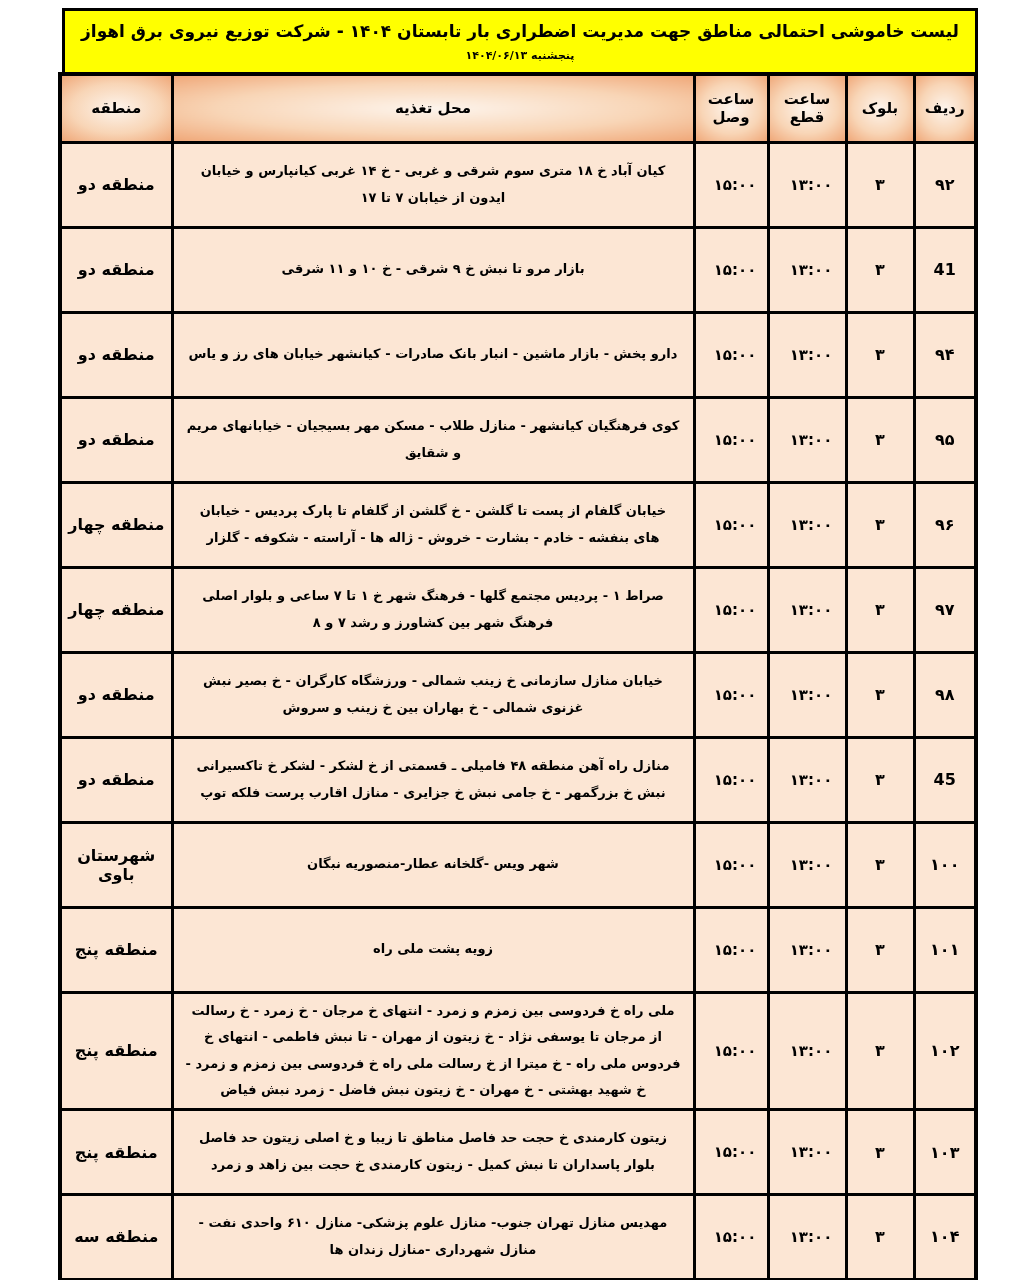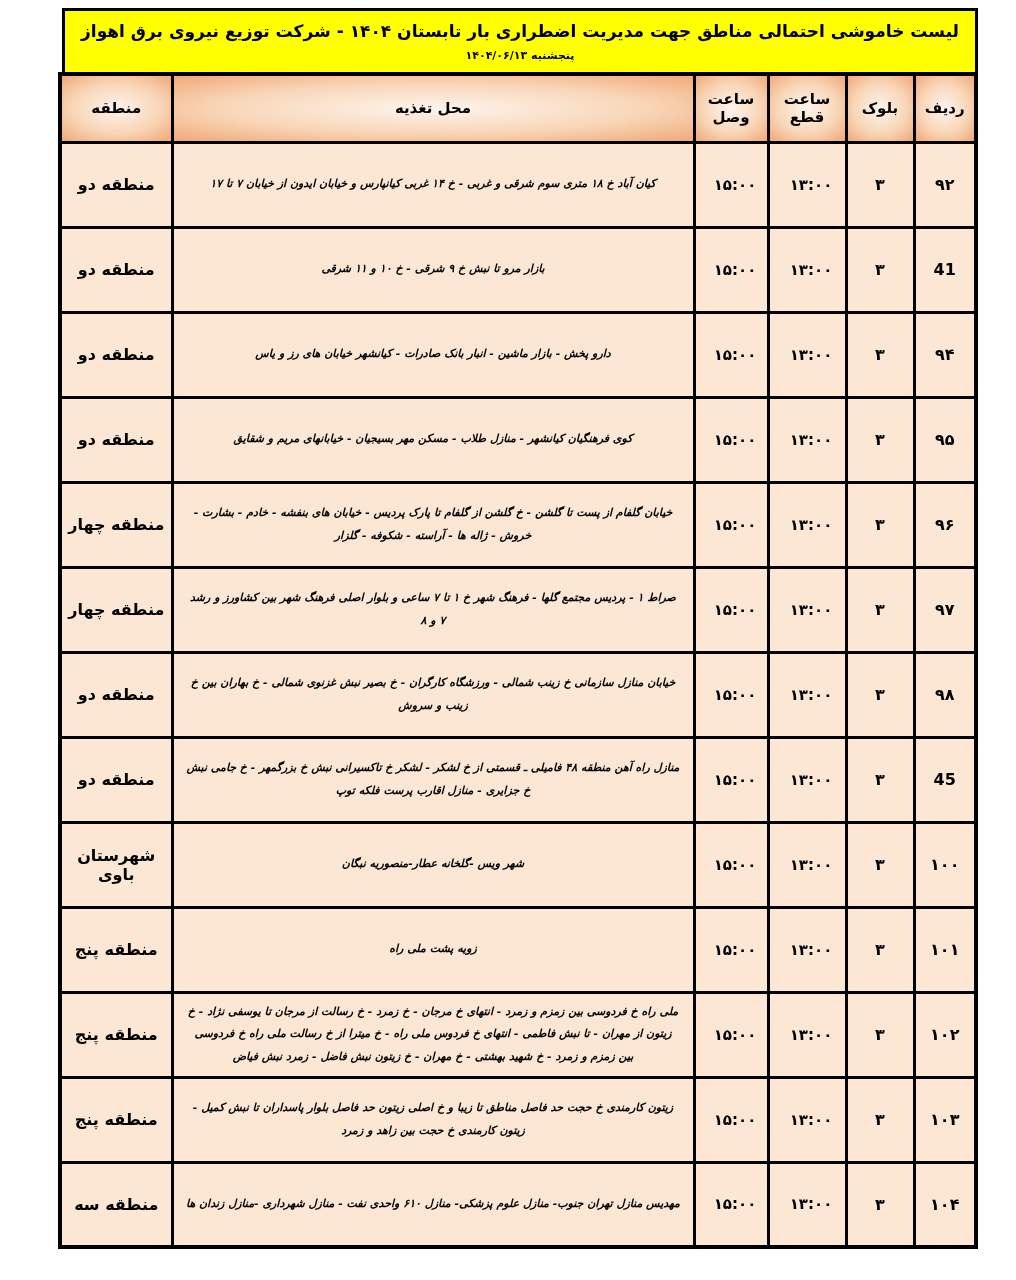--- a/index.html
+++ b/index.html
@@ -49,21 +49,21 @@
       var(--header-cell-center, #FDF4EC) 0%,
       var(--header-cell-mid, #F8D5B6) 55%,
       var(--header-cell-edge, #EFA575) 100%);
   }
   tbody td {
     height: 85px;
     background: var(--cell-bg, #FCE6D4);
   }
   td.cell-num   { font-size: 16px; }
   td.cell-time  { font-size: 15px; padding-left: 8px; }
-  td.cell-loc   { font-size: 11px; line-height: 2.05; padding: 4px 12px; font-style: italic; }
+  td.cell-loc   { font-size: 13px; line-height: 2.05; padding: 4px 12px; }
   td.cell-region{ font-size: 16px; padding: 2px 4px; }
   col.c-row    { width: 62px; }
   col.c-block  { width: 68px; }
   col.c-cut    { width: 78px; }
   col.c-rec    { width: 74px; }
   col.c-loc    { width: 522px; }
   col.c-region { width: 112px; }
 </style>
 </head>
 <body>

